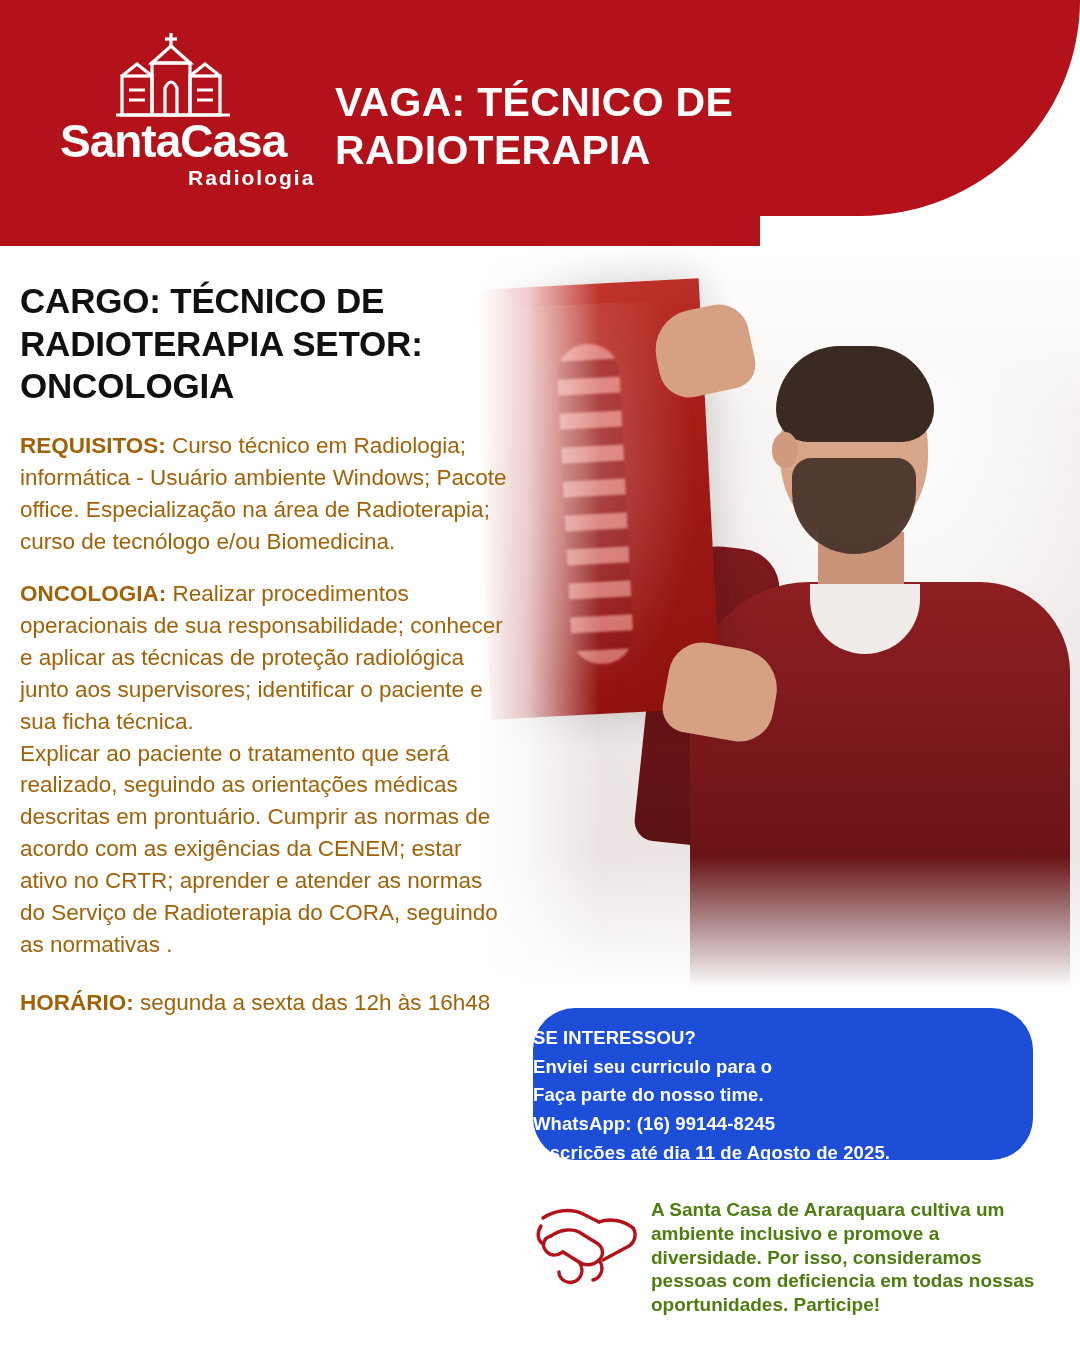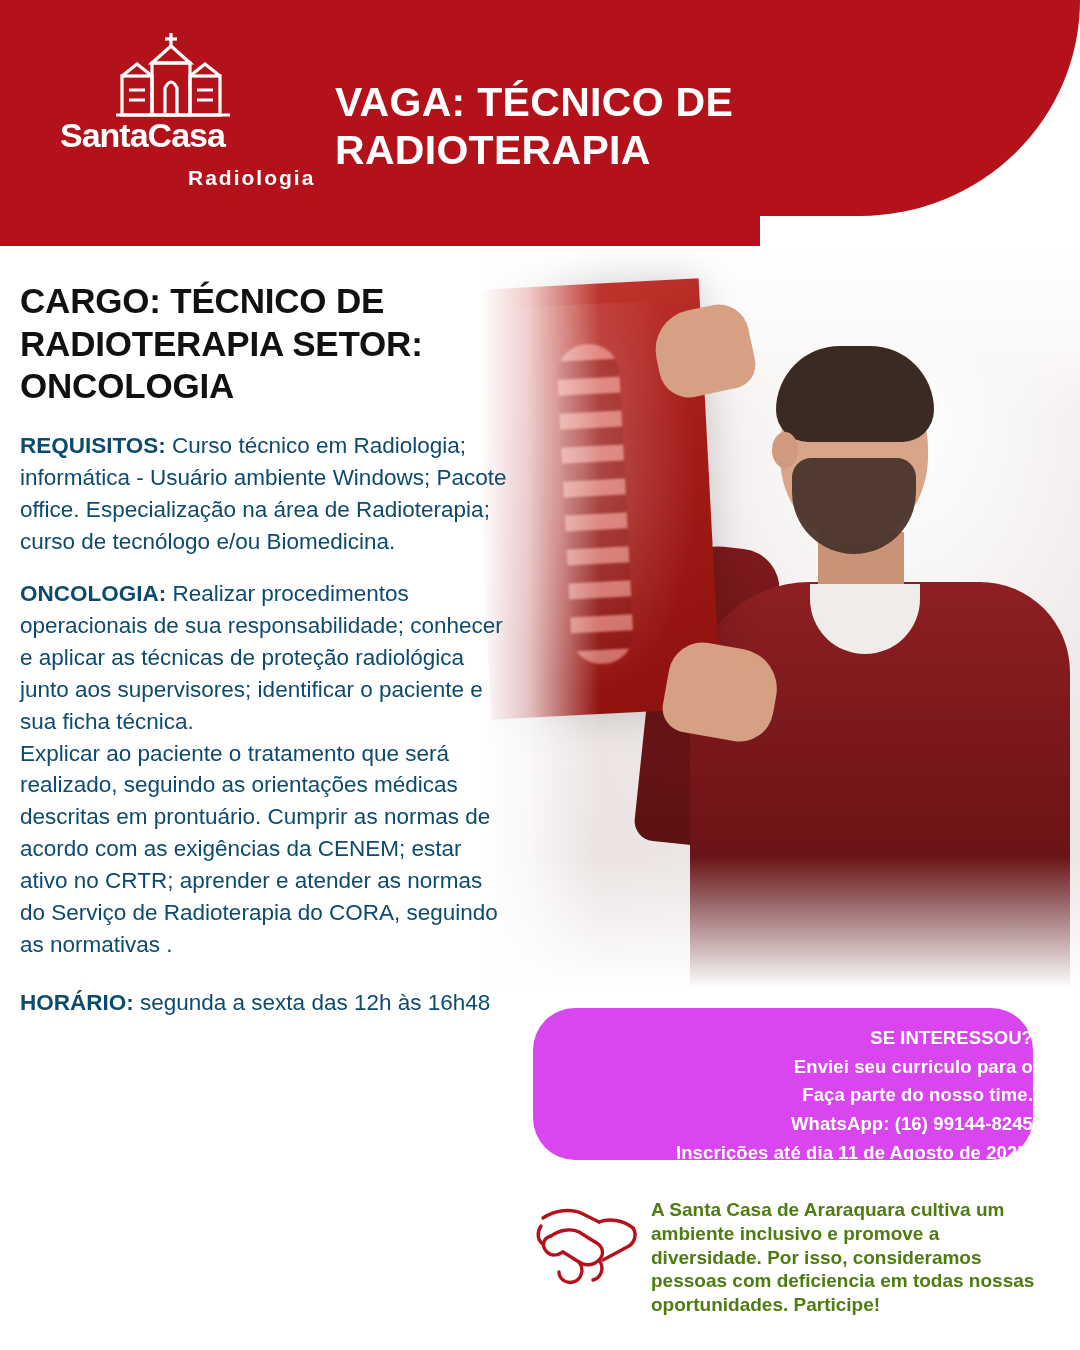--- a/index.html
+++ b/index.html
@@ -55,21 +55,21 @@
     left: 48px;
     top: 0px;
     width: 130px;
     height: 92px;
   }
   .logo-text {
     position: absolute;
     left: 0px;
     top: 88px;
     width: 250px;
-    font-size: 34px;
+    font-size: 46px;
     font-weight: bold;
     letter-spacing: -1px;
     line-height: 1;
     color: #ffffff;
     white-space: nowrap;
   }
   .logo-sub {
     position: absolute;
     left: 128px;
     top: 136px;
@@ -265,37 +265,37 @@
     font-weight: bold;
     line-height: 1.22;
     color: #111111;
     margin: 0 0 22px 0;
     letter-spacing: -0.2px;
   }
   .para {
     font-size: 22.5px;
     line-height: 1.42;
     margin: 0 0 20px 0;
-    color: #0c4a6e;
+    color: #a16207;
   }
   .para b { font-weight: bold; }
   .para.tight { margin-bottom: 0; }
   .para.horario { margin-top: 26px; }
 
   
   .cta {
     position: absolute;
     left: 533px;
     top: 1008px;
     width: 500px;
     height: 152px;
-    background: #d946ef;
+    background: #1d4ed8;
     border-radius: 42px;
     color: #ffffff;
-    text-align: right;
+    text-align: left;
     padding-top: 16px;
     box-sizing: border-box;
   }
   .cta div {
     font-size: 18.5px;
     font-weight: bold;
     line-height: 1.55;
     letter-spacing: 0.1px;
   }
 

